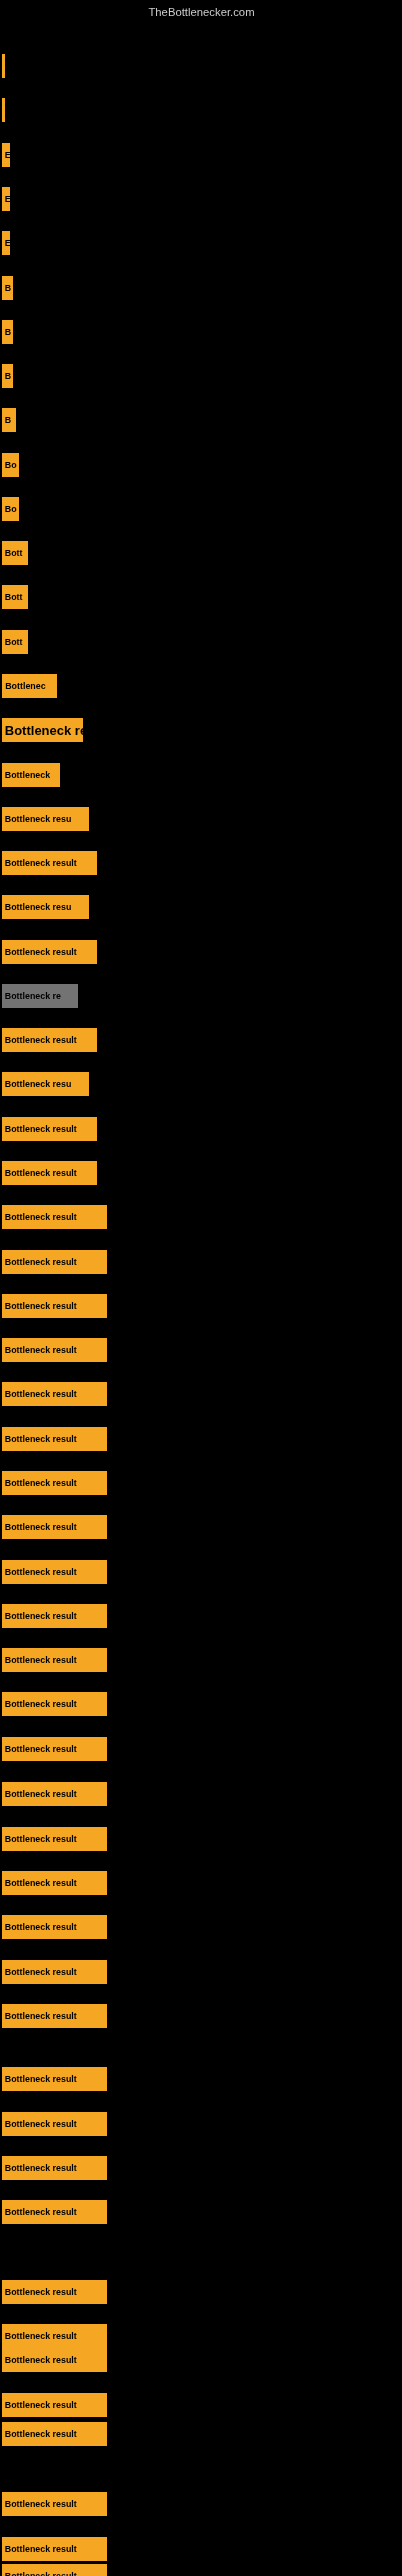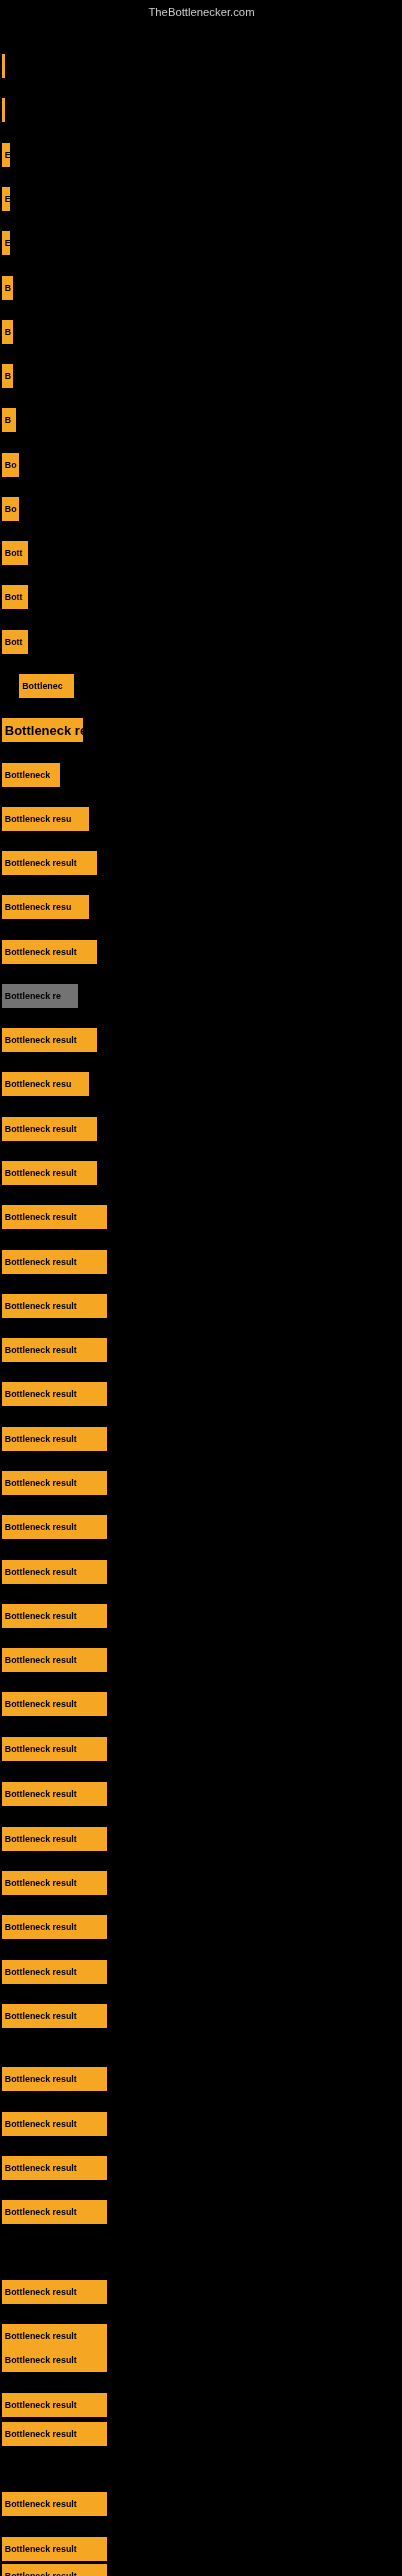--- a/index.html
+++ b/index.html
@@ -101,21 +101,21 @@
       <div style="background-color: rgb(245, 166, 35); height: 24px; width: 26px; display: flex; align-items: center; padding-left: 3.2px; min-width: 3.2px; margin-left: 1.6px;">
         <span style="color: rgb(0, 0, 0); font-size: 8.9px; font-weight: bold; white-space: nowrap; overflow: hidden;">Bott</span>
       </div>
     </div>
     <div style="position: absolute; top: 600px; left: 0px; width: 403px; height: 36px; display: flex; align-items: center;">
       <div style="background-color: rgb(245, 166, 35); height: 24px; width: 26px; display: flex; align-items: center; padding-left: 3.2px; min-width: 3.2px; margin-left: 1.6px;">
         <span style="color: rgb(0, 0, 0); font-size: 8.9px; font-weight: bold; white-space: nowrap; overflow: hidden;">Bott</span>
       </div>
     </div>
     <div style="position: absolute; top: 644px; left: 0px; width: 403px; height: 36px; display: flex; align-items: center;">
-      <div style="background-color: rgb(245, 166, 35); height: 24px; width: 55px; display: flex; align-items: center; padding-left: 3.2px; min-width: 3.2px; margin-left: 19px;">
+      <div style="background-color: rgb(245, 166, 35); height: 24px; width: 55px; display: flex; align-items: center; padding-left: 3.2px; min-width: 3.2px; margin-left: 2px;">
         <span style="color: rgb(0, 0, 0); font-size: 8.9px; font-weight: bold; white-space: nowrap; overflow: hidden;">Bottlenec</span>
       </div>
     </div>
     <div style="position: absolute; top: 688px; left: 0px; width: 403px; height: 36px; display: flex; align-items: center;">
       <div style="background-color: rgb(245, 166, 35); height: 24px; width: 81px; display: flex; align-items: center; padding-left: 3.2px; min-width: 3.2px; margin-left: 1.6px;">
         <span style="color: rgb(0, 0, 0); font-size: 13px; font-weight: bold; white-space: nowrap; overflow: hidden;">Bottleneck res</span>
       </div>
     </div>
     <div style="position: absolute; top: 733px; left: 0px; width: 403px; height: 36px; display: flex; align-items: center;">
       <div style="background-color: rgb(245, 166, 35); height: 24px; width: 58px; display: flex; align-items: center; padding-left: 3.2px; min-width: 3.2px; margin-left: 1.6px;">

